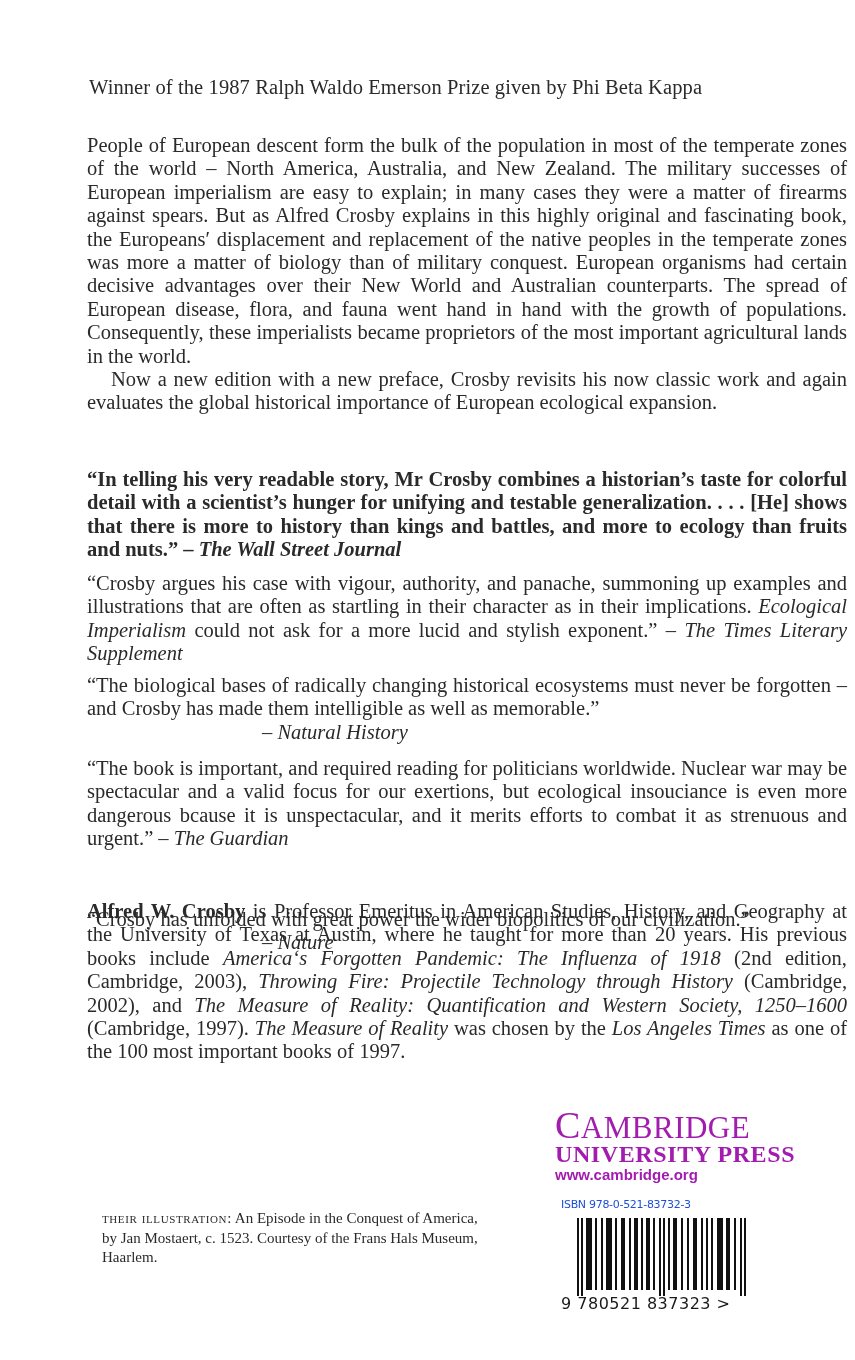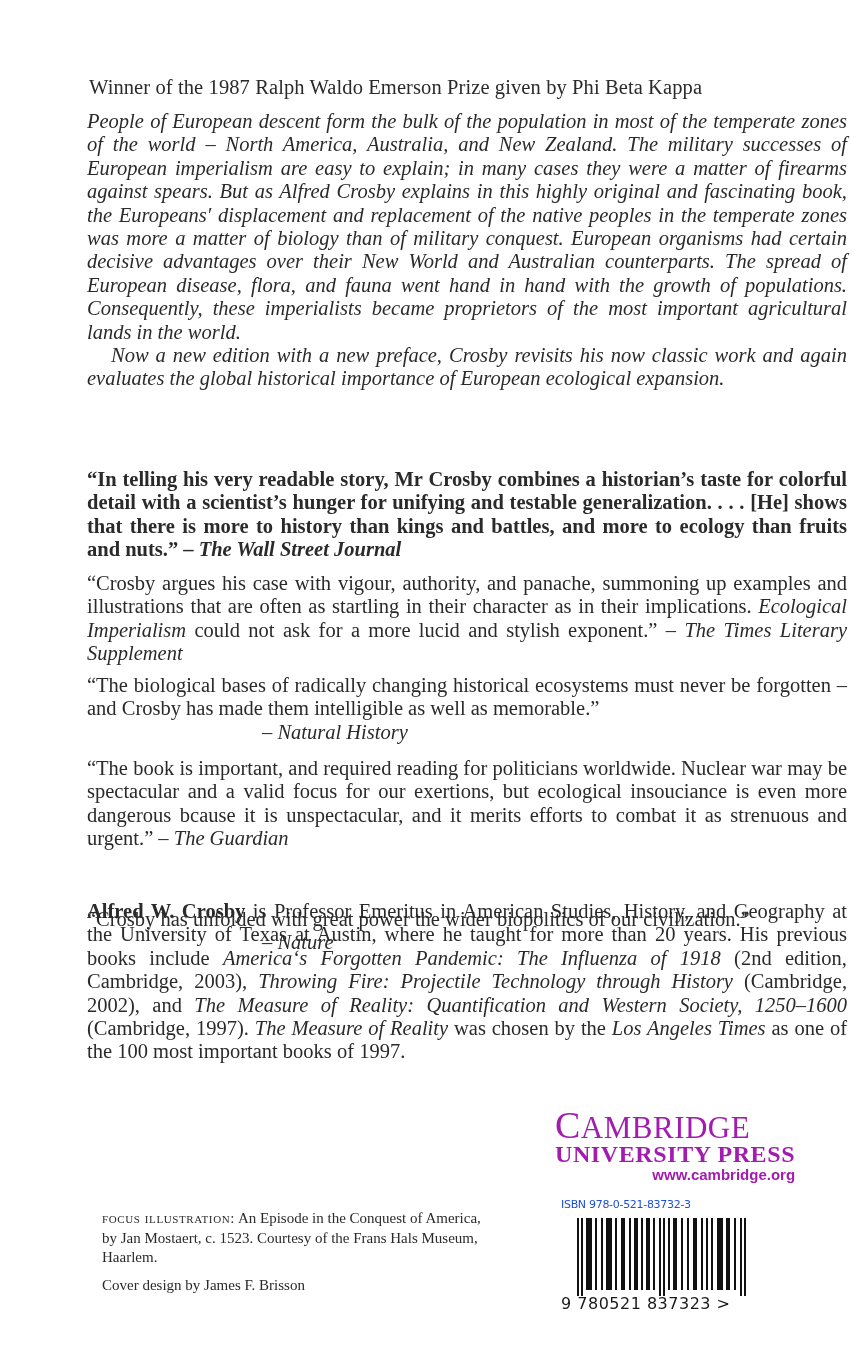--- a/index.html
+++ b/index.html
@@ -9,34 +9,34 @@
   .para { position: absolute; left: 87px; width: 760px; font-size: 20.5px; line-height: 23.4px; text-align: justify; text-align-last: left; margin: 0; }
   .para .indent { display: inline-block; width: 24px; }
   .src { font-style: italic; }
   .attr-line { display: block; padding-left: 175px; font-style: italic; }
   .bold { font-weight: bold; }
   .ital { font-style: italic; }
   .cup { position: absolute; left: 555px; top: 1110px; color: #a21caf; }
   .cup-name { font-size: 31px; letter-spacing: 0.5px; line-height: 30px; font-family: "Liberation Serif", serif; }
   .cup-name .big { font-size: 38px; }
   .cup-press { font-size: 24px; font-weight: bold; letter-spacing: 0.6px; line-height: 22px; font-family: "Liberation Serif", serif; }
-  .cup-url { font-size: 15px; font-weight: bold; font-family: "Liberation Sans", "DejaVu Sans", sans-serif; line-height: 20px; text-align: right; }
+  .cup-url { font-size: 15px; font-weight: bold; font-family: "Liberation Sans", "DejaVu Sans", sans-serif; line-height: 20px; }
   .isbn-label { position: absolute; left: 561px; top: 1198px; font-family: "DejaVu Sans", "Liberation Sans", sans-serif; font-size: 11px; color: #1d4ed8; letter-spacing: -0.3px; text-align: right; }
   .barcode { position: absolute; left: 577px; top: 1218px; width: 180px; height: 78px; }
   .barcode-digits { position: absolute; left: 561px; top: 1294px; font-family: "DejaVu Sans", "Liberation Sans", sans-serif; font-size: 16px; color: #1a1a1a; letter-spacing: 0.5px; white-space: pre; }
   .credits { position: absolute; left: 102px; top: 1209px; width: 380px; font-size: 15px; line-height: 19.5px; color: #2a2a2a; }
   .credits .sc { font-variant: small-caps; letter-spacing: 0.6px; }
   .credits .design { margin-top: 8px; }
 </style>
 </head>
 <body>
 
 <div class="prize">Winner of the 1987 Ralph Waldo Emerson Prize given by Phi Beta Kappa</div>
 
-<p class="para" style="top:110px;font-style:italic;">
+<p class="para" style="top:134px;">
   <span>People of European descent form the bulk of the population in most of the temperate zones of the world – North America, Australia, and New Zealand. The military successes of European imperialism are easy to explain; in many cases they were a matter of firearms against spears. But as Alfred Crosby explains in this highly original and fascinating book, the Europeans′ displacement and replacement of the native peoples in the temperate zones was more a matter of biology than of military conquest. European organisms had certain decisive advantages over their New World and Australian counterparts. The spread of European disease, flora, and fauna went hand in hand with the growth of populations. Consequently, these imperialists became proprietors of the most important agricultural lands in the world.</span><br>
   <span class="indent"></span><span>Now a new edition with a new preface, Crosby revisits his now classic work and again evaluates the global historical importance of European ecological expansion.</span>
 </p>
 
 <p class="para" style="top:468px;font-weight:bold;">
   <span>“In telling his very readable story, Mr Crosby combines a historian’s taste for colorful detail with a scientist’s hunger for unifying and testable generalization. . . . [He] shows that there is more to history than kings and battles, and more to ecology than fruits and nuts.” – </span><span class="src">The Wall Street Journal</span>
 </p>
 
 <p class="para" style="top:572px;">
   <span>“Crosby argues his case with vigour, authority, and panache, summoning up examples and illustrations that are often as startling in their character as in their implications. </span><span class="ital">Ecological Imperialism</span><span> could not ask for a more lucid and stylish exponent.” – </span><span class="src">The Times Literary Supplement</span>
@@ -95,15 +95,14 @@
       <rect x="140" y="0" width="6" height="72"></rect>
     <rect x="149" y="0" width="4" height="72"></rect>
       <rect x="157" y="0" width="2" height="72"></rect>
     <rect x="163" y="0" width="2" height="78"></rect>
       <rect x="167" y="0" width="2" height="78"></rect>
   </g>
 </svg>
 <div class="barcode-digits">9 780521 837323 &gt;</div>
 
 <div class="credits">
-  <div><span class="sc">focus illustration:</span><span>  An Episode in the Conquest of America, by Jan Mostaert, c. 1523.  Courtesy of the Frans Hals Museum, Haarlem.</span></div>
-  <div class="design">Cover design by James F. Brisson</div>
+  <div><span class="sc">their illustration:</span><span>  An Episode in the Conquest of America, by Jan Mostaert, c. 1523.  Courtesy of the Frans Hals Museum, Haarlem.</span></div>
 </div>
 
 </body></html>

